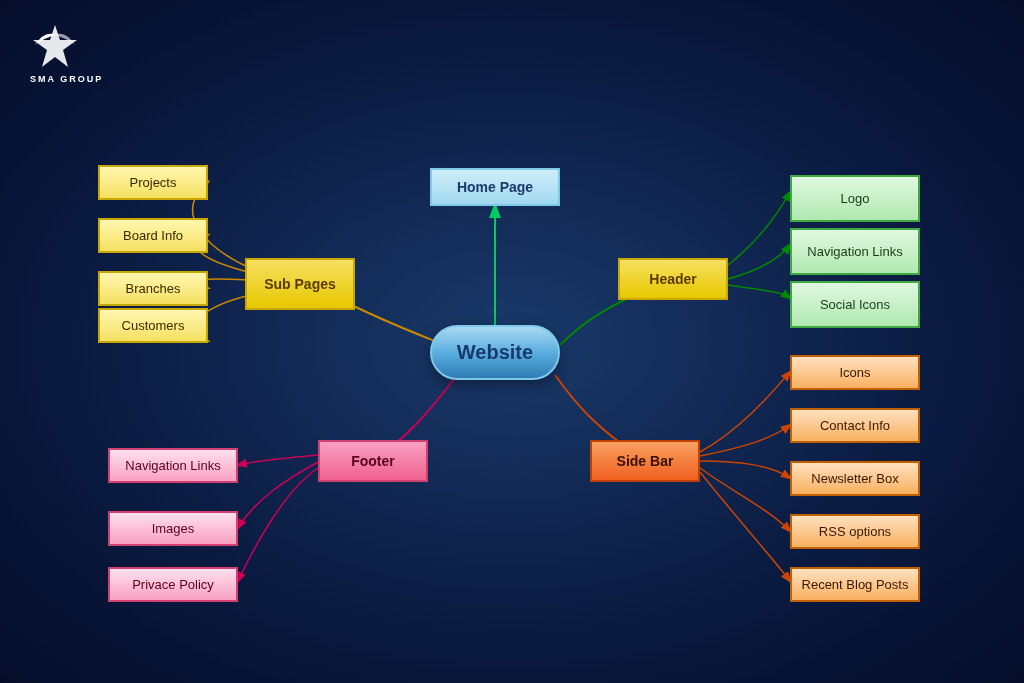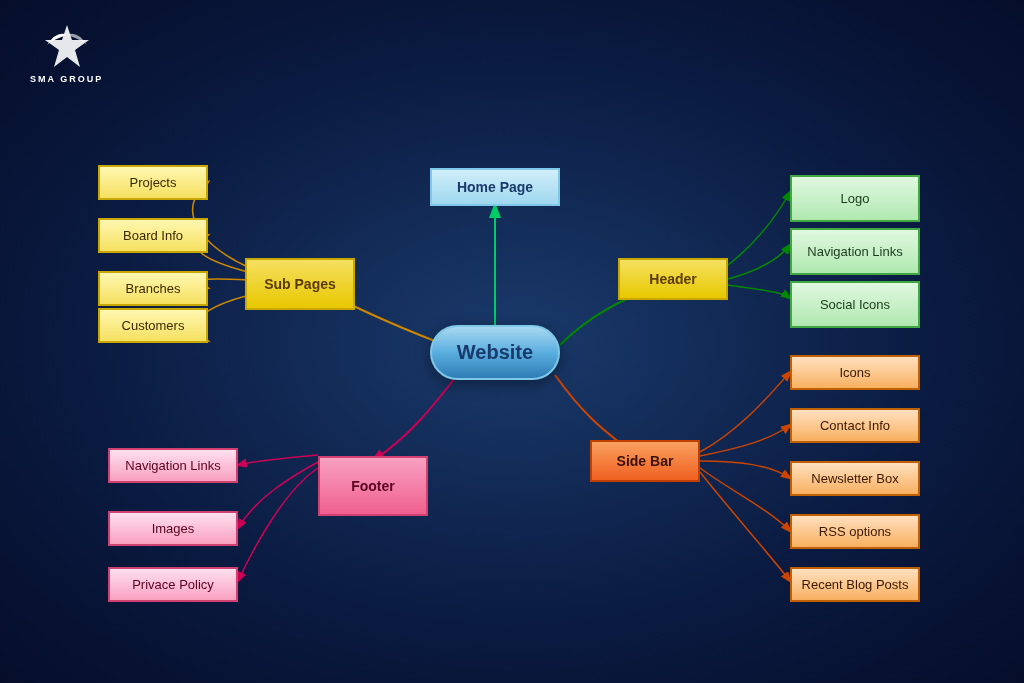--- a/index.html
+++ b/index.html
@@ -12,21 +12,20 @@
       overflow: hidden;
     }
 
     
     .logo-area {
       position: absolute;
       top: 20px;
       left: 30px;
       display: flex;
       flex-direction: column;
-      align-items: center;
     }
     .logo-star {
       width: 50px;
       height: 50px;
     }
     .logo-text {
       color: #ffffff;
       font-size: 9px;
       letter-spacing: 2px;
       margin-top: 4px;
@@ -104,29 +103,28 @@
       color: #5a3a00;
       font-size: 14px;
       font-weight: bold;
       left: 618px;
       top: 258px;
     }
 
     
     .node-footer {
       width: 110px;
-      height: 60px;
+      height: 42px;
       background: linear-gradient(180deg, #f8a0c0 0%, #f06090 100%);
       border: 2px solid #d04070;
       color: #5a0020;
       font-size: 14px;
       font-weight: bold;
       left: 318px;
       top: 440px;
-      margin-top: 16px;
     }
 
     
     .node-sidebar {
       width: 110px;
       height: 42px;
       background: linear-gradient(180deg, #f8a060 0%, #f06020 100%);
       border: 2px solid #c04000;
       color: #3a1000;
       font-size: 14px;

